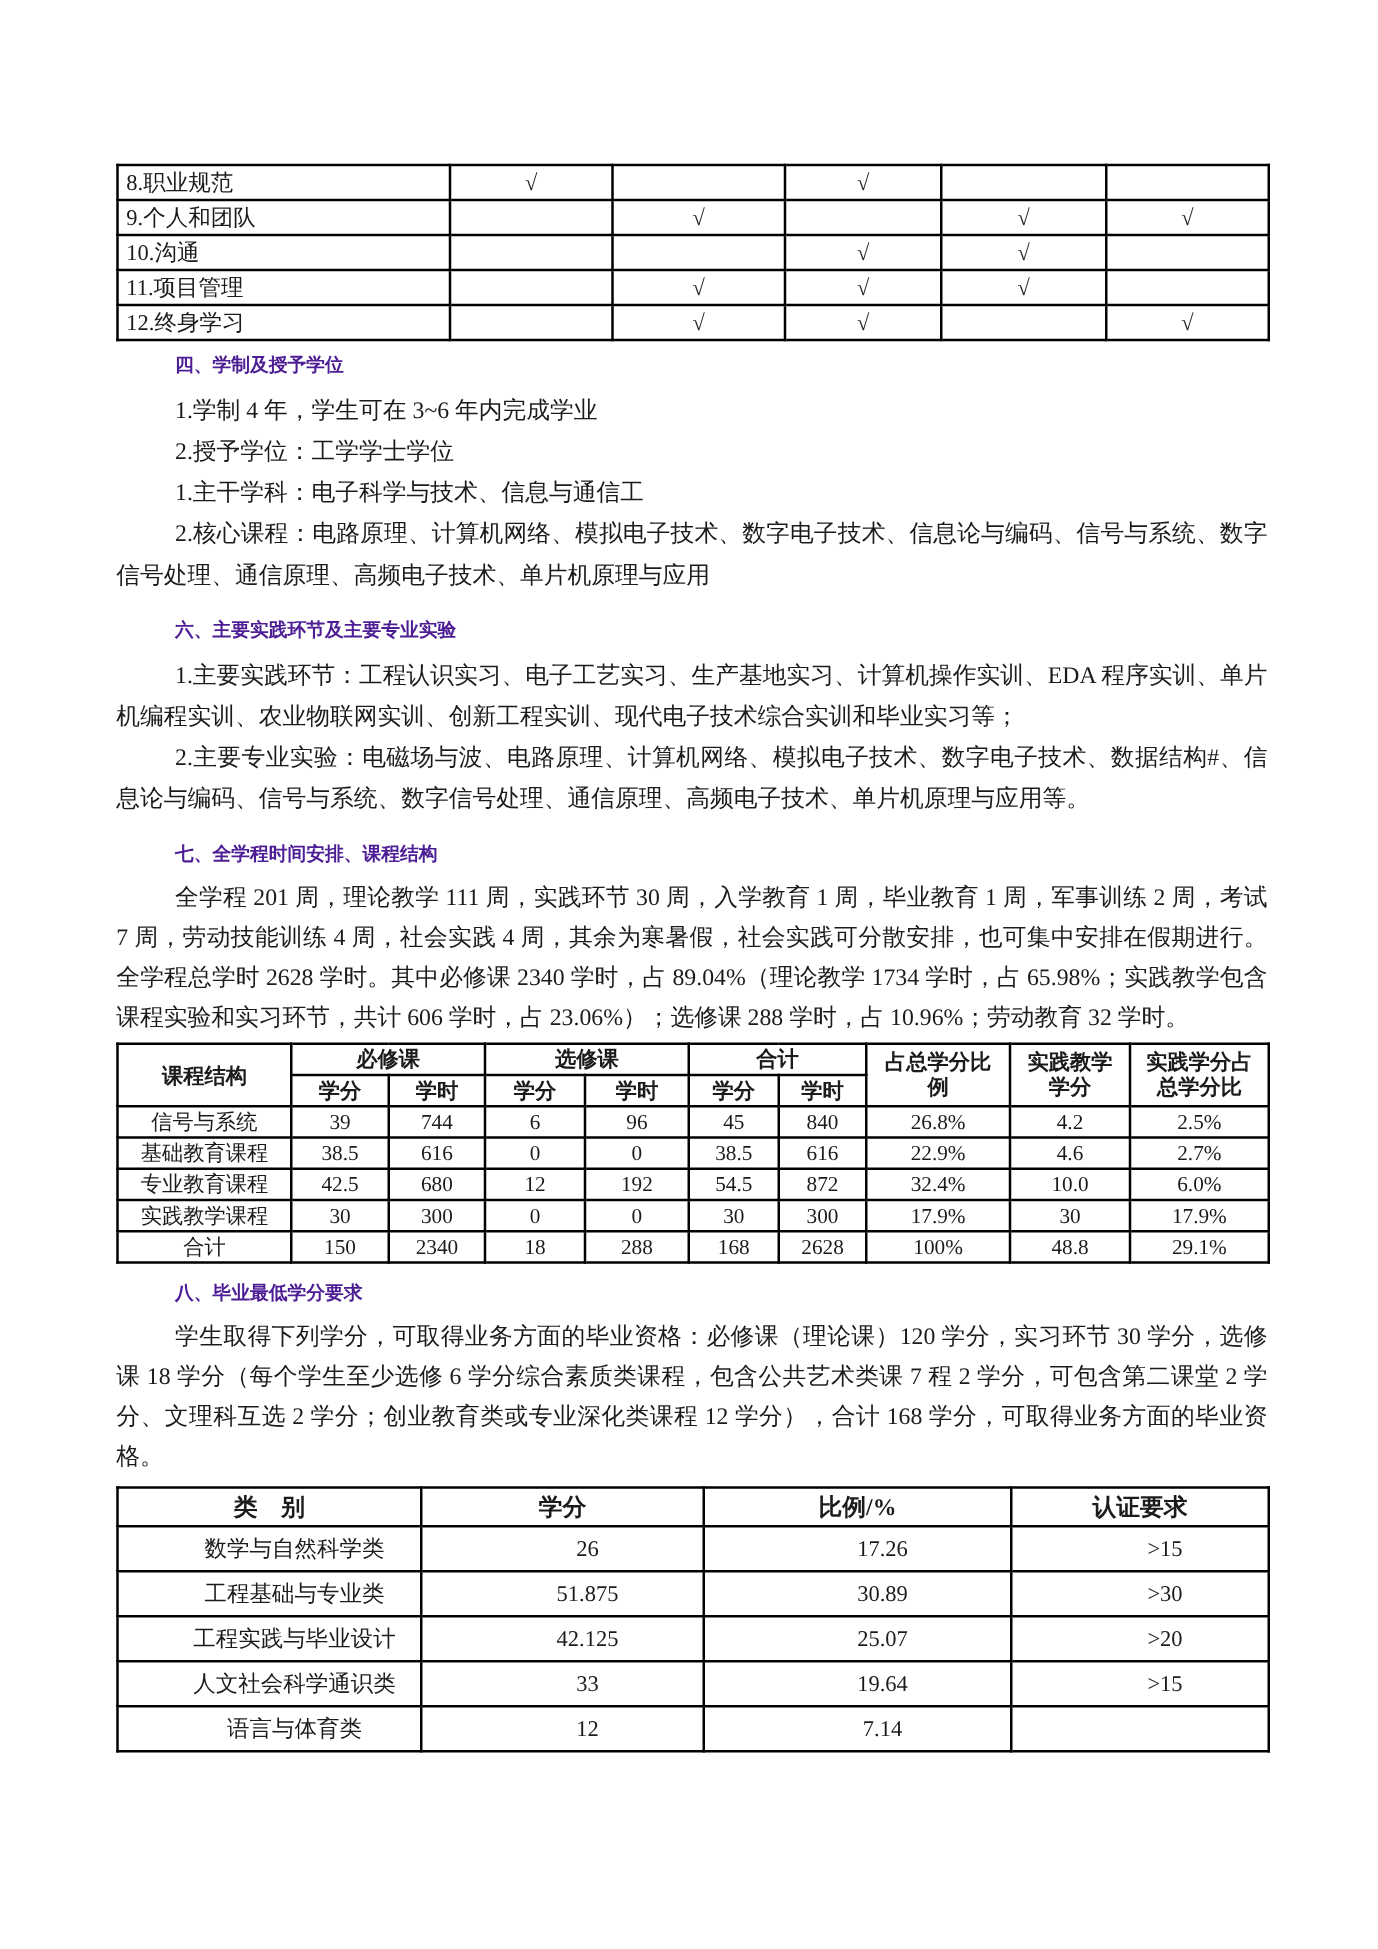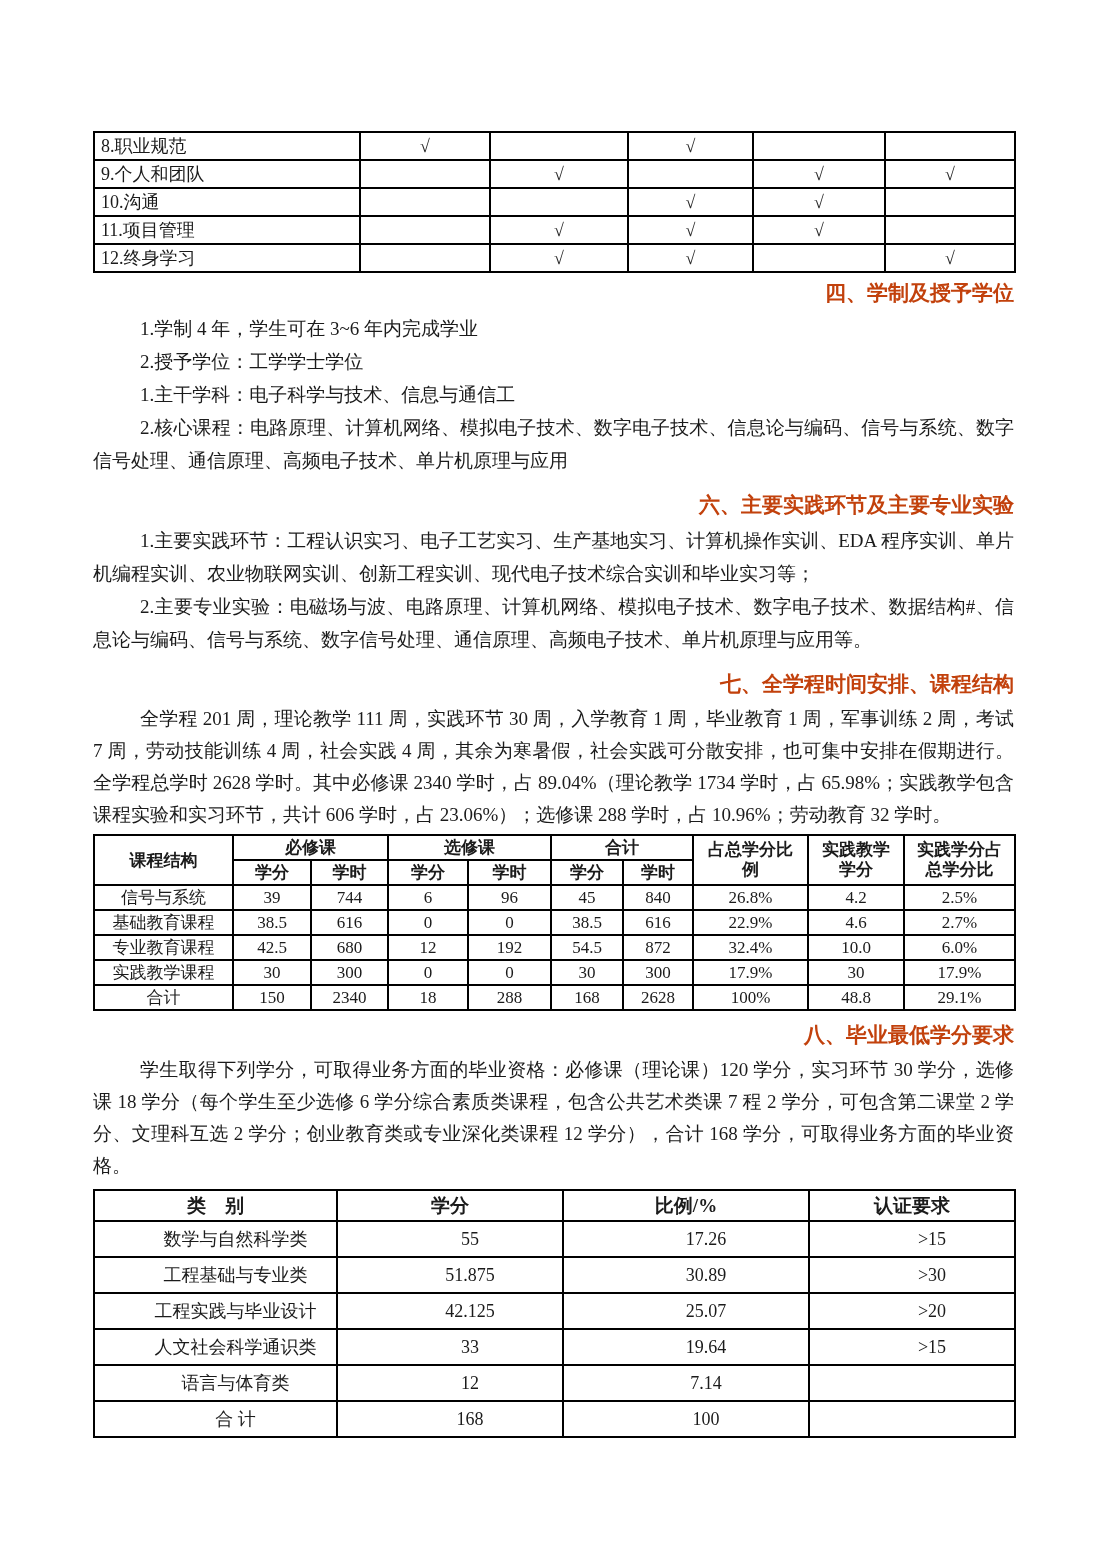--- a/index.html
+++ b/index.html
@@ -15,23 +15,22 @@
   th,td { border:2px solid #000; overflow:hidden; padding:0; }
 
   
   .ability td { height:26px; font-size:18px; vertical-align:middle; }
   .ability .label { text-align:left; padding-left:6px; }
   .ability .check { text-align:center; color:#2a2a2a; font-size:18px; }
 
   
   h2 {
     font-family:"Liberation Sans","DejaVu Sans",sans-serif;
-    font-size:21px; line-height:27px; font-weight:bold; color:#c2410c;
+    font-size:15px; line-height:27px; font-weight:bold; color:#4c1d95;
     margin:10px 0 6px 47px;
-    text-align:right;
   }
   h2.h4 { margin-top:6px; }
   h2.h6 { margin-top:14px; }
   h2.h7 { margin-top:14px; }
   h2.h8 { }
 
   p.body { font-size:19px; line-height:33px; margin:0; text-align:justify; text-indent:47px; }
   p.long { line-height:32px; }
 
   
@@ -233,21 +232,21 @@
         <tr>
           <th>类　别</th>
           <th>学分</th>
           <th>比例/%</th>
           <th>认证要求</th>
         </tr>
       </thead>
       <tbody>
         <tr>
           <td>数学与自然科学类</td>
-          <td>55</td>
+          <td>26</td>
           <td>17.26</td>
           <td>&gt;15</td>
         </tr>
         <tr>
           <td>工程基础与专业类</td>
           <td>51.875</td>
           <td>30.89</td>
           <td>&gt;30</td>
         </tr>
         <tr>
@@ -261,23 +260,17 @@
           <td>33</td>
           <td>19.64</td>
           <td>&gt;15</td>
         </tr>
         <tr>
           <td>语言与体育类</td>
           <td>12</td>
           <td>7.14</td>
           <td></td>
         </tr>
-        <tr>
-          <td>合 计</td>
-          <td>168</td>
-          <td>100</td>
-          <td></td>
-        </tr>
       </tbody>
     </table>
 
   </div>
 </div>
 
 </body></html>

